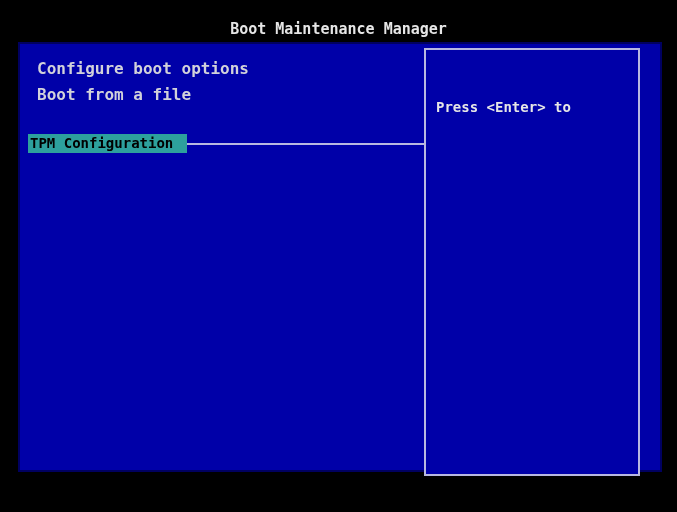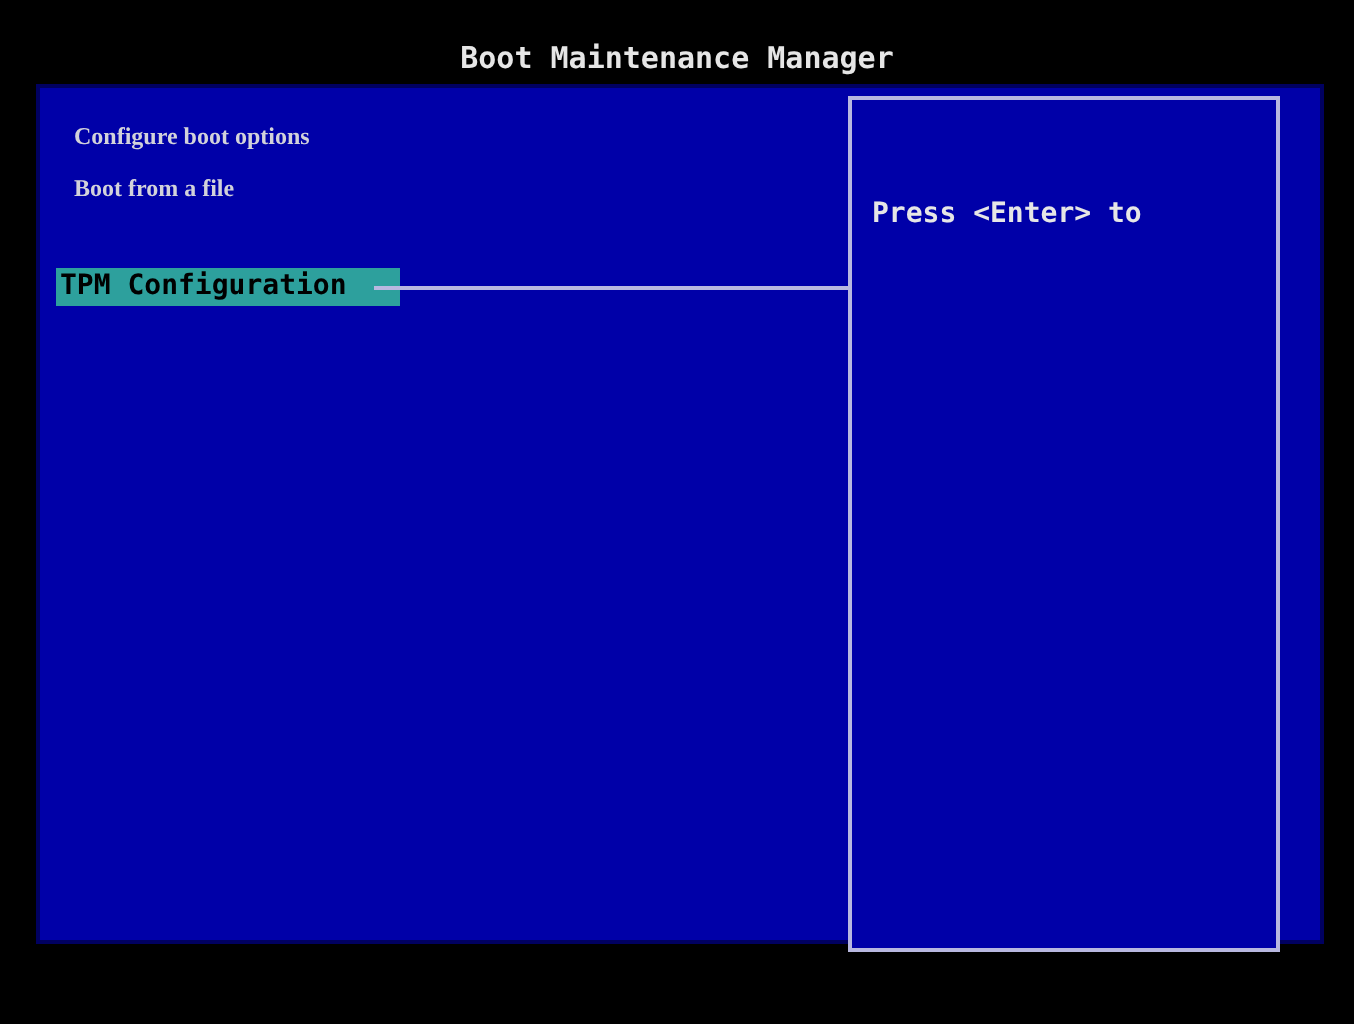--- a/index.html
+++ b/index.html
@@ -33,34 +33,33 @@
   .main-panel {
     position: absolute; left: 18px; top: 42px;
     width: 644px; height: 430px;
     background: var(--panel-blue);
     box-shadow: inset 0 0 0 2px var(--panel-edge);
   }
 
   .menu-item {
     position: absolute; left: 19px;
     color: var(--text-menu);
-    font-size: 12px; line-height: 17px;
+    font-size: 16px; line-height: 17px;
     white-space: pre;
     cursor: default;
-    font-family: Liberation Serif, serif;
   }
   .mi-0 { top: 18px; }
   .mi-1 { top: 37px; }
   .mi-2 { top: 44px; }
   .mi-4 { top: 133px; }
   .mi-5 { top: 171px; }
 
   .menu-item-selected {
     position: absolute; left: 10px; top: 92px;
-    width: 172px; height: 19px;
+    width: 159px; height: 19px;
     background: var(--highlight-teal);
     color: var(--text-black);
     font-size: 14px; line-height: 19px;
     padding-left: 2px;
     white-space: pre;
     cursor: default;
   }
 
   .selector-line {
     position: absolute; left: 169px; top: 101px;

